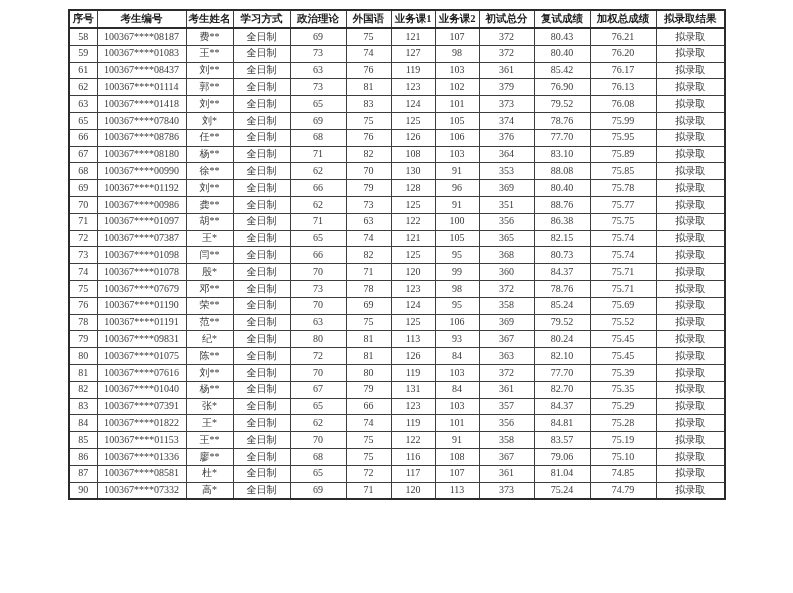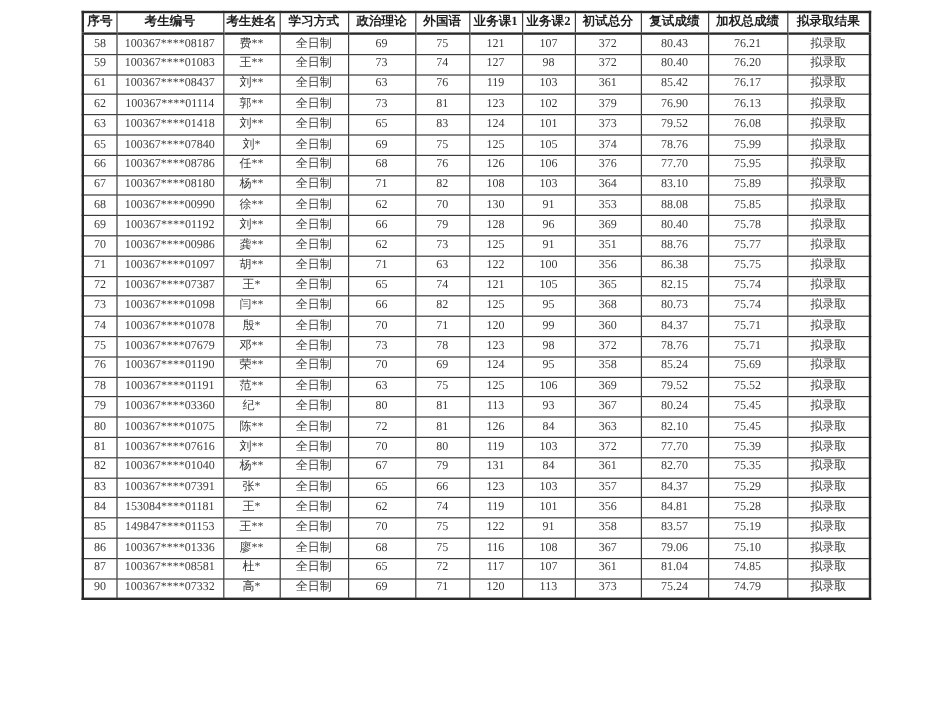--- a/index.html
+++ b/index.html
@@ -347,21 +347,21 @@
           <td>75</td>
           <td>125</td>
           <td>106</td>
           <td>369</td>
           <td>79.52</td>
           <td>75.52</td>
           <td>拟录取</td>
         </tr>
         <tr>
           <td>79</td>
-          <td>100367****03360</td>
+          <td>100367****09831</td>
           <td>纪*</td>
           <td>全日制</td>
           <td>80</td>
           <td>81</td>
           <td>113</td>
           <td>93</td>
           <td>367</td>
           <td>80.24</td>
           <td>75.45</td>
           <td>拟录取</td>
@@ -417,35 +417,35 @@
           <td>66</td>
           <td>123</td>
           <td>103</td>
           <td>357</td>
           <td>84.37</td>
           <td>75.29</td>
           <td>拟录取</td>
         </tr>
         <tr>
           <td>84</td>
-          <td>153084****01181</td>
+          <td>100367****01822</td>
           <td>王*</td>
           <td>全日制</td>
           <td>62</td>
           <td>74</td>
           <td>119</td>
           <td>101</td>
           <td>356</td>
           <td>84.81</td>
           <td>75.28</td>
           <td>拟录取</td>
         </tr>
         <tr>
           <td>85</td>
-          <td>149847****01153</td>
+          <td>100367****01153</td>
           <td>王**</td>
           <td>全日制</td>
           <td>70</td>
           <td>75</td>
           <td>122</td>
           <td>91</td>
           <td>358</td>
           <td>83.57</td>
           <td>75.19</td>
           <td>拟录取</td>

